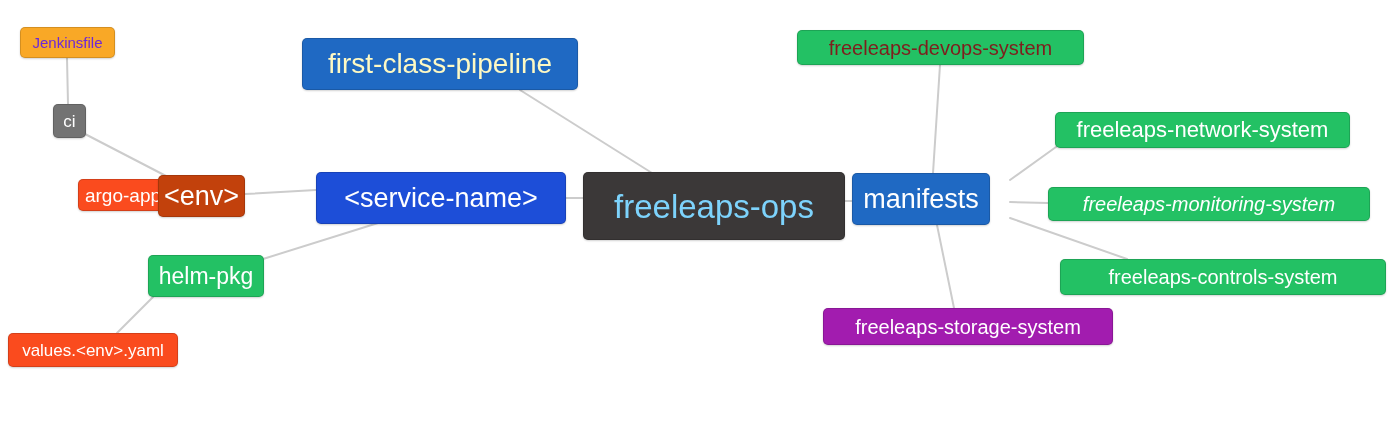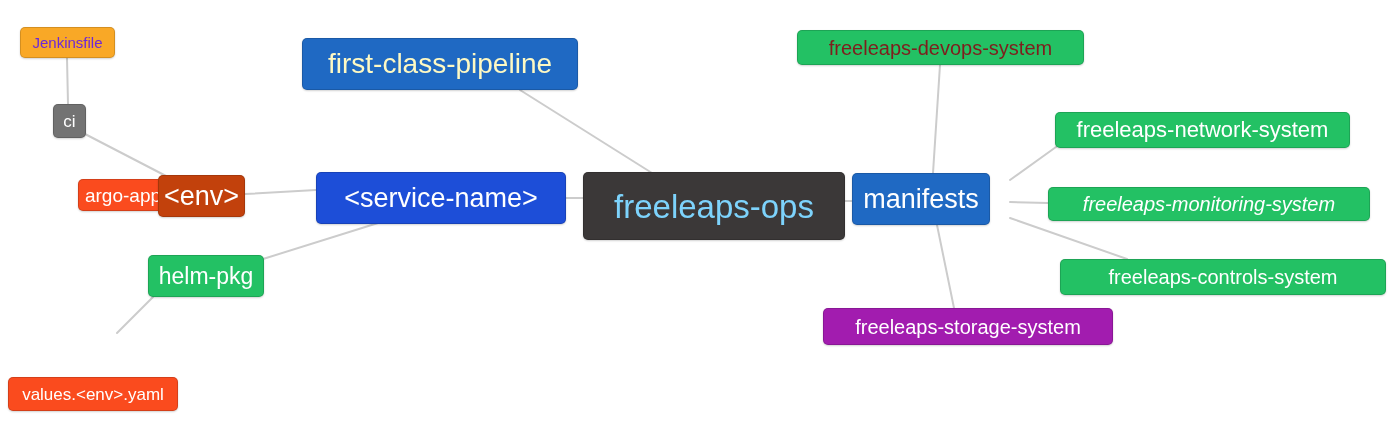--- a/index.html
+++ b/index.html
@@ -58,21 +58,21 @@
       <line x1="1010" y1="202" x2="1048" y2="203" stroke="#cccccc" stroke-width="2" stroke-linecap="round"></line>
       <line x1="1010" y1="218" x2="1127" y2="259" stroke="#cccccc" stroke-width="2" stroke-linecap="round"></line>
       <line x1="937" y1="225" x2="954" y2="308" stroke="#cccccc" stroke-width="2" stroke-linecap="round"></line>
     </svg>
   <div id="node-layer">
       <div class="node" style="left: 20px; top: 27px; width: 95px; height: 31px; font-size: 15px; background: rgb(249, 168, 38); color: #6d28d9;">Jenkinsfile</div>
       <div class="node" style="left: 53px; top: 104px; width: 33px; height: 34px; font-size: 17px; background: #737373; color: rgb(255, 255, 255);">ci</div>
       <div class="node" style="left: 32px; top: 179px; width: 90px; height: 32px; font-size: 19px; background: rgb(250, 75, 30); color: rgb(255, 255, 255); margin-left: 46px;">argo-app</div>
       <div class="node" style="left: 158px; top: 175px; width: 87px; height: 42px; font-size: 27px; background: #c2410c; color: rgb(255, 255, 255);">&lt;env&gt;</div>
       <div class="node" style="left: 148px; top: 255px; width: 116px; height: 42px; font-size: 23px; background: rgb(35, 193, 100); color: rgb(255, 255, 255); text-align: center;">helm-pkg</div>
-      <div class="node" style="left: 8px; top: 333px; width: 170px; height: 34px; font-size: 17px; background: rgb(250, 75, 30); color: rgb(255, 255, 255); margin-top: 44px;">values.&lt;env&gt;.yaml</div>
+      <div class="node" style="left: 8px; top: 333px; width: 170px; height: 34px; font-size: 17px; background: rgb(250, 75, 30); color: rgb(255, 255, 255);">values.&lt;env&gt;.yaml</div>
       <div class="node" style="left: 302px; top: 38px; width: 276px; height: 52px; font-size: 28px; background: rgb(31, 105, 195); color: #fef9c3;">first-class-pipeline</div>
       <div class="node" style="left: 316px; top: 172px; width: 250px; height: 52px; font-size: 27px; background: #1d4ed8; color: rgb(255, 255, 255);">&lt;service-name&gt;</div>
       <div class="node" style="left: 583px; top: 172px; width: 262px; height: 68px; font-size: 33px; background: rgb(59, 56, 56); color: #7dd3fc;">freeleaps-ops</div>
       <div class="node" style="left: 852px; top: 173px; width: 138px; height: 52px; font-size: 27px; background: rgb(31, 105, 195); color: rgb(255, 255, 255);">manifests</div>
       <div class="node" style="left: 797px; top: 30px; width: 287px; height: 35px; font-size: 20px; background: rgb(35, 193, 100); color: #7f1d1d;">freeleaps-devops-system</div>
       <div class="node" style="left: 1055px; top: 112px; width: 295px; height: 36px; font-size: 22px; background: rgb(35, 193, 100); color: rgb(255, 255, 255);">freeleaps-network-system</div>
       <div class="node" style="left: 1048px; top: 187px; width: 322px; height: 34px; font-size: 20px; background: rgb(35, 193, 100); color: rgb(255, 255, 255); font-style: italic;">freeleaps-monitoring-system</div>
       <div class="node" style="left: 1060px; top: 259px; width: 326px; height: 36px; font-size: 20px; background: rgb(35, 193, 100); color: rgb(255, 255, 255);">freeleaps-controls-system</div>
       <div class="node" style="left: 815px; top: 308px; width: 290px; height: 37px; font-size: 20px; background: #a21caf; color: rgb(255, 255, 255); margin-left: 8px;">freeleaps-storage-system</div>
     </div>

